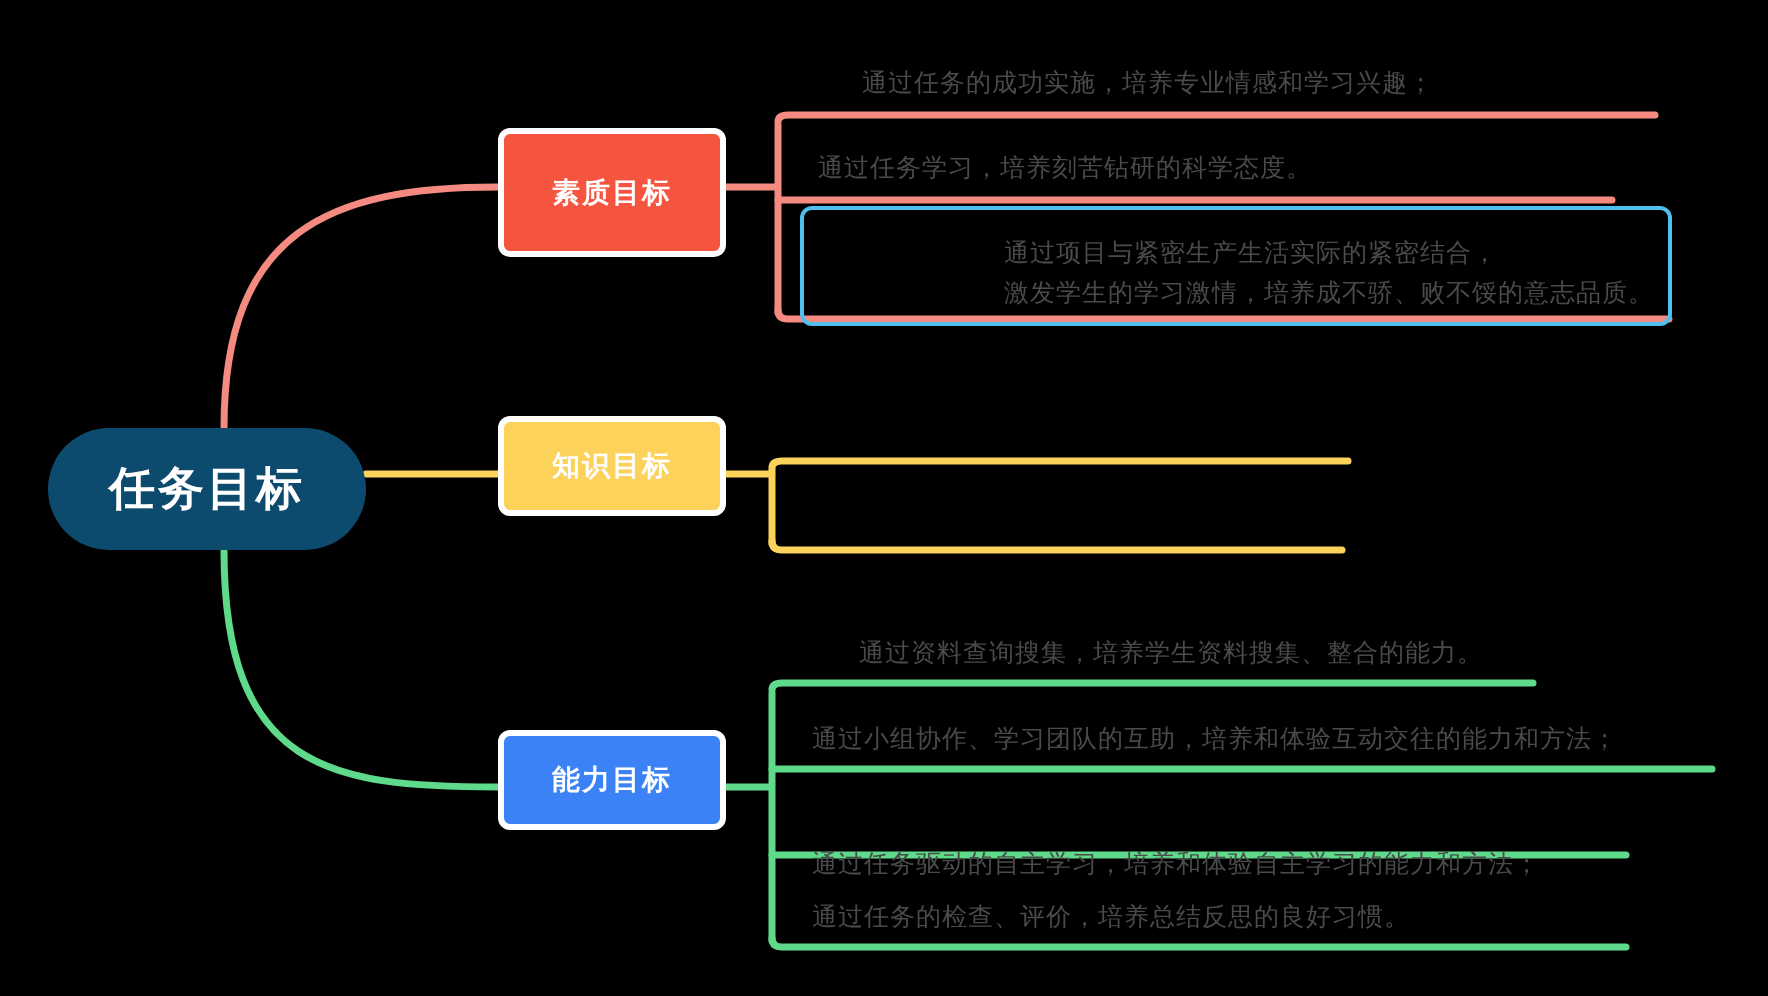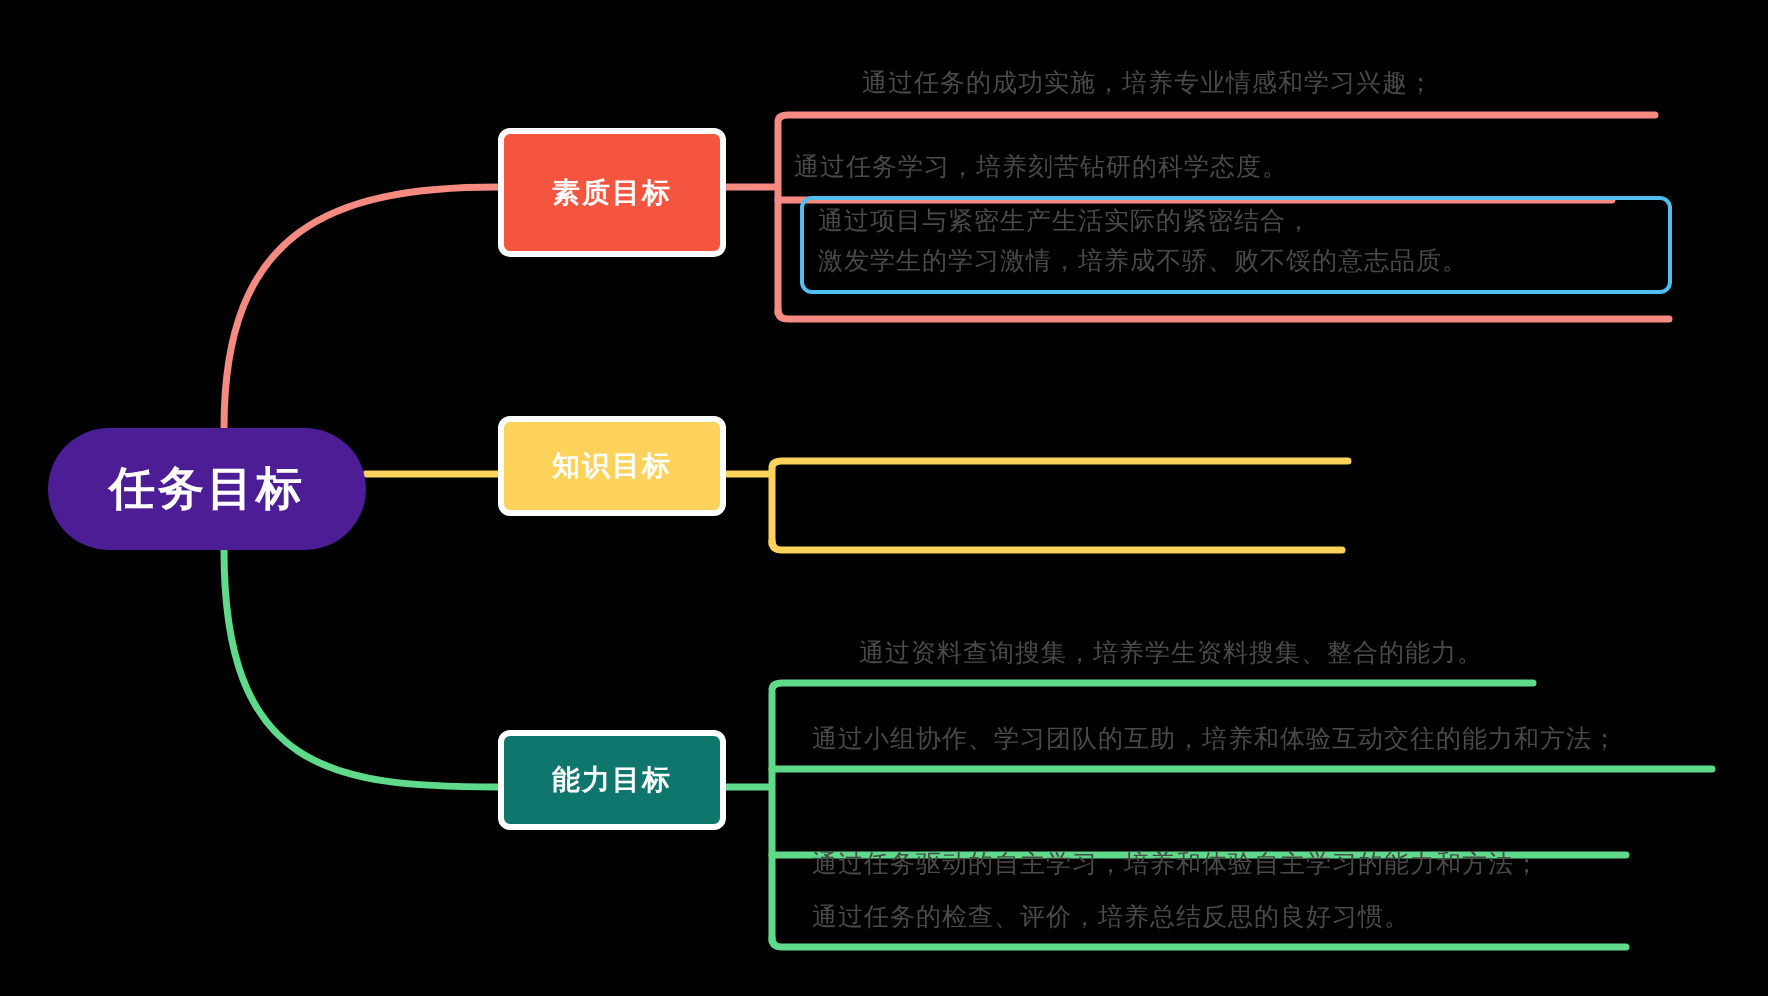--- a/index.html
+++ b/index.html
@@ -27,21 +27,21 @@
     height: 996px;
     pointer-events: none;
   }
 
   
   .root-node {
     position: absolute;
     display: flex;
     align-items: center;
     justify-content: center;
-    background: #4c1d95;
+    background: #0c4a6e;
     color: #FFFFFF;
     border-radius: 999px;
     font-size: 46px;
     font-weight: 700;
     letter-spacing: 3px;
     white-space: nowrap;
     box-sizing: border-box;
   }
 
   
@@ -54,21 +54,21 @@
     border-radius: 12px;
     border: 6px solid #FFFFFF;
     font-size: 28px;
     font-weight: 700;
     letter-spacing: 2px;
     white-space: nowrap;
     box-sizing: border-box;
   }
   .branch-quality   { background: #F5543F; }
   .branch-knowledge { background: #FCD25B; }
-  .branch-ability   { background: #0f766e; }
+  .branch-ability   { background: #3b82f6; }
 
   
   .leaf-node {
     position: absolute;
     box-sizing: border-box;
     display: flex;
     align-items: flex-end;
     padding: 0 6px 8px 6px;
   }
   .leaf-text {
@@ -136,25 +136,25 @@
   </div>
 
   <div class="branch-node branch-ability" style="left:498px; top:730px; width:228px; height:100px;">
     <span>能力目标</span>
   </div>
 
   <div class="leaf-node" style="left:856px; top:48px; width:850px; height:62px;text-align:center;">
     <span class="leaf-text">通过任务的成功实施，培养专业情感和学习兴趣；</span>
   </div>
 
-  <div class="leaf-node" style="left:788px; top:135px; width:806px; height:60px;font-family:Liberation Serif, serif;">
+  <div class="leaf-node" style="left:812px; top:135px; width:806px; height:60px;">
     <span class="leaf-text">通过任务学习，培养刻苦钻研的科学态度。</span>
   </div>
 
-  <div class="leaf-node leaf-selected" style="left:800px; top:196px; width:872px; height:98px;">
+  <div class="leaf-node leaf-selected" style="left:800px; top:206px; width:872px; height:120px;justify-content:flex-end;">
     <span class="leaf-text">通过项目与紧密生产生活实际的紧密结合，
 激发学生的学习激情，培养成不骄、败不馁的意志品质。</span>
   </div>
 
   <div class="leaf-node leaf-empty" style="left:806px; top:400px; width:546px; height:58px;">
     <span class="leaf-text"></span>
   </div>
 
   <div class="leaf-node leaf-empty" style="left:806px; top:490px; width:540px; height:58px;">
     <span class="leaf-text"></span>

